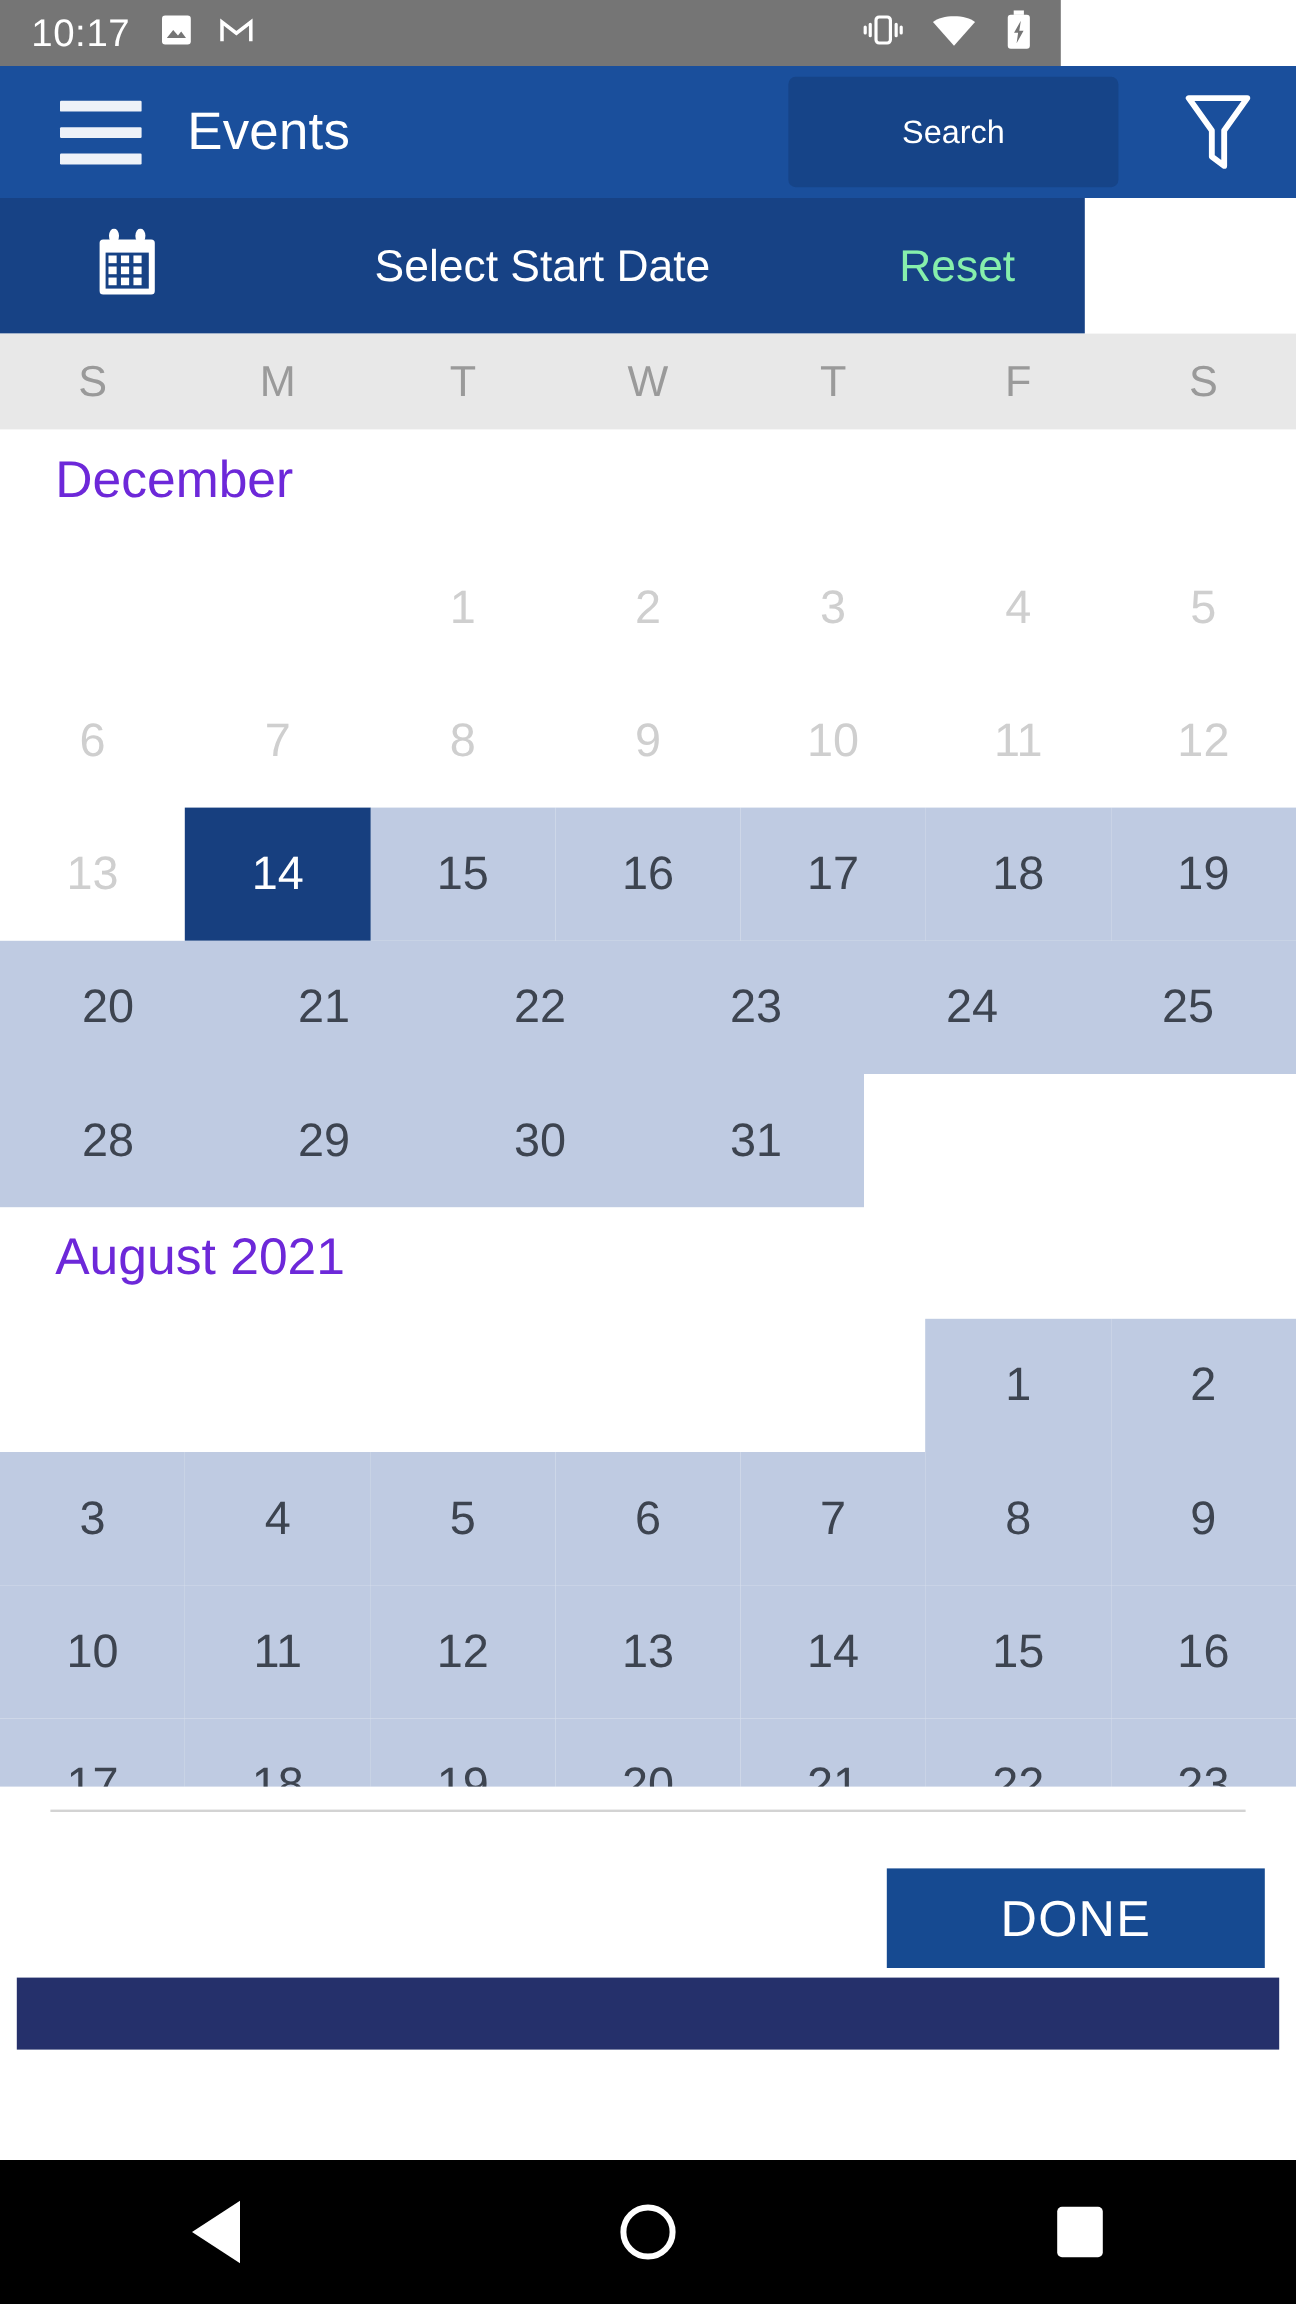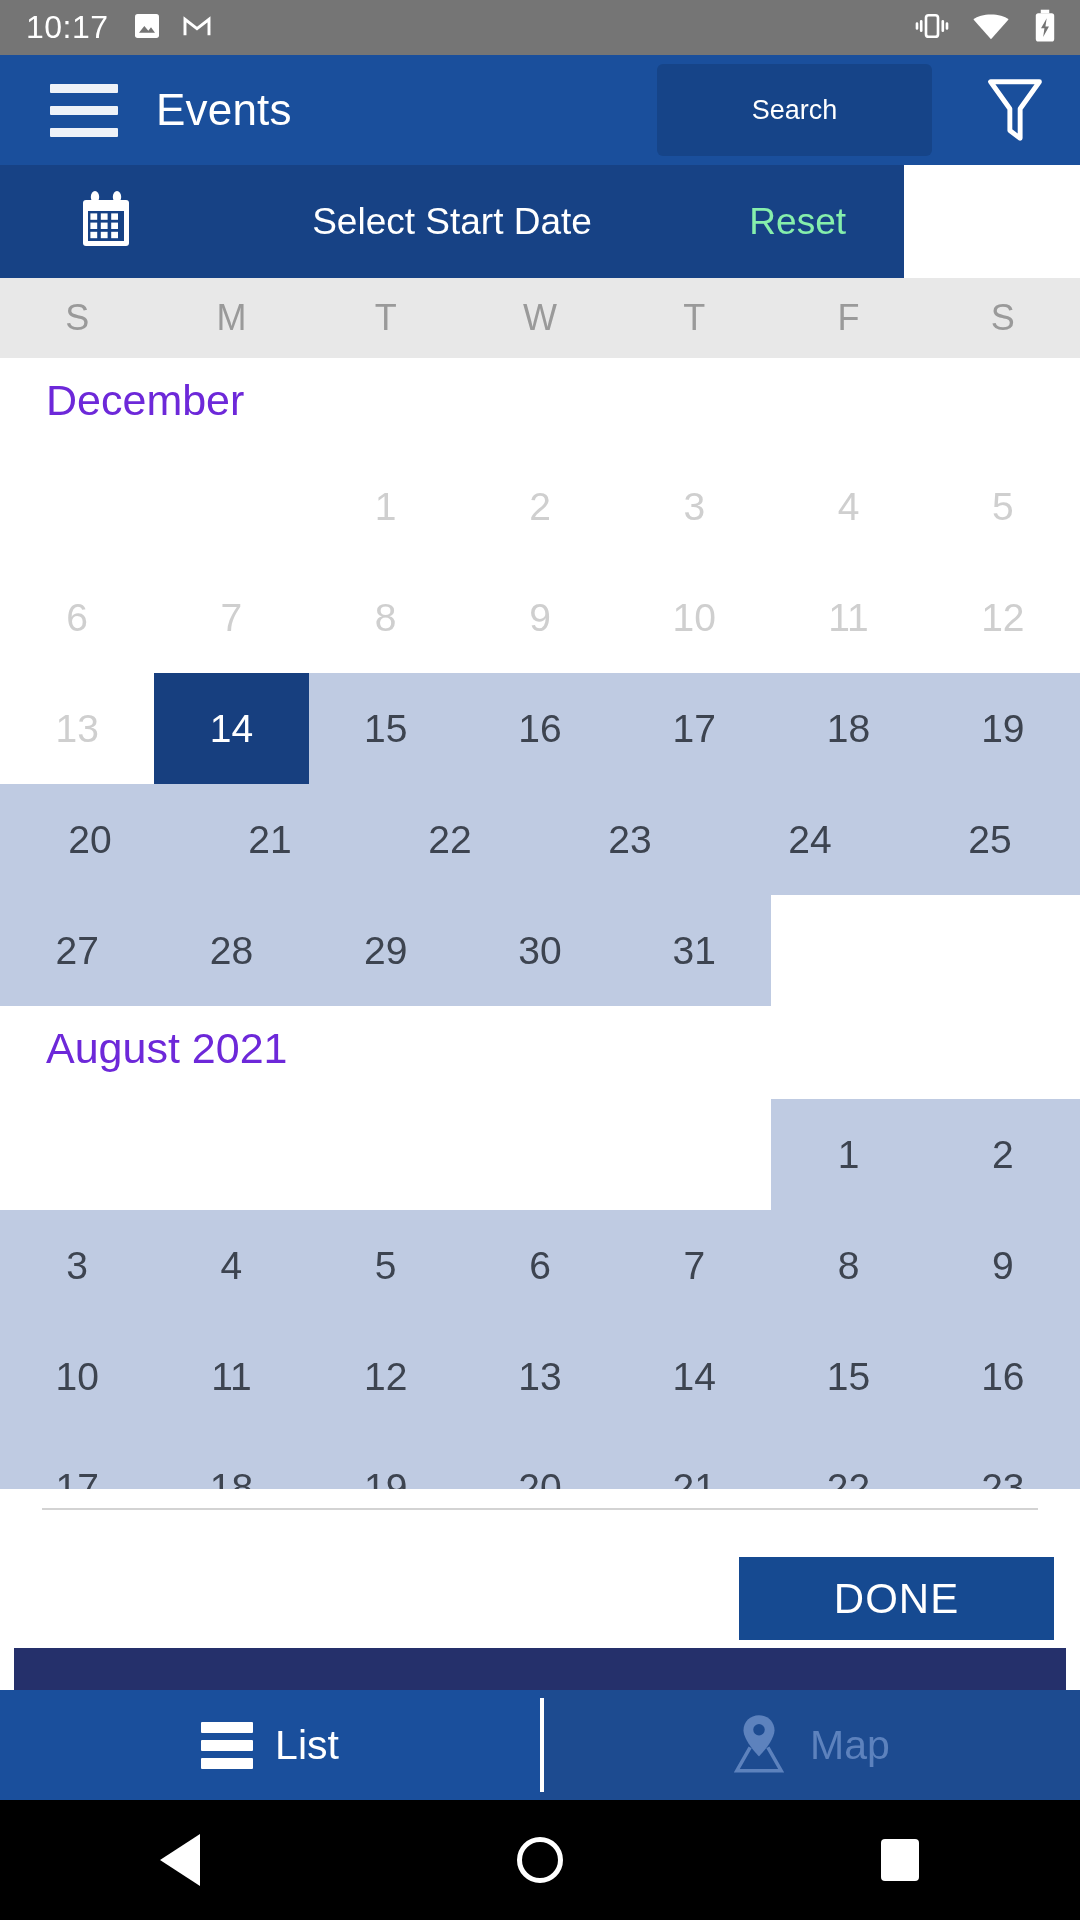--- a/index.html
+++ b/index.html
@@ -6,21 +6,21 @@
   html,body {
     width:1080px; height:1920px;
     background:#ffffff;
     font-family:"Liberation Sans", sans-serif;
     overflow:hidden;
   }
   #screen { position:relative; width:1080px; height:1920px; overflow:hidden; background:#fff; }
 
   
   .statusbar {
-    position:absolute; top:0; left:0; width:1080px; height:55px;
+    position:absolute; top:0; left:0; width:884px; height:55px;
     background:#757575; display:flex; align-items:center;
     padding:0 22px 0 26px;
   }
   .status-time { color:#ffffff; font-size:32px; letter-spacing:.5px; }
   .status-left-icons { display:flex; align-items:center; gap:18px; margin-left:22px; }
   .status-right { margin-left:auto; display:flex; align-items:center; gap:22px; }
   .sicon { display:block; }
 
   
   .appbar {
@@ -260,21 +260,20 @@
       </div>
       <div class="week">
         <div class="cell inrange clickable">20</div>
         <div class="cell inrange clickable">21</div>
         <div class="cell inrange clickable">22</div>
         <div class="cell inrange clickable">23</div>
         <div class="cell inrange clickable">24</div>
         <div class="cell inrange clickable">25</div>
       </div>
       <div class="week">
-        <div class="cell inrange clickable">27</div>
         <div class="cell inrange clickable">28</div>
         <div class="cell inrange clickable">29</div>
         <div class="cell inrange clickable">30</div>
         <div class="cell inrange clickable">31</div>
         <div class="cell empty"></div>
         <div class="cell empty"></div>
       </div>
       <div class="month-label">August 2021</div>
       <div class="week">
         <div class="cell empty"></div>
@@ -316,41 +315,20 @@
 
   <div class="footer-panel">
     <div class="footer-divider"></div>
     <div class="done-btn">
       <span>DONE</span>
     </div>
   </div>
 
   <div class="bg-strip"></div>
 
-  <div class="bottomnav">
-    <div class="nav-item active">
-      <span class="listicon">
-        <i></i>
-          <i></i>
-          <i></i>
-      </span>
-      <span class="nav-label">List</span>
-    </div>
-    <div class="nav-item inactive">
-      <span>
-        <svg width="58" height="62" viewBox="0 0 26 28">
-          <path d="M13 1.5 C9 1.5 6 4.5 6 8.2 C6 13 13 20 13 20 C13 20 20 13 20 8.2 C20 4.5 17 1.5 13 1.5 Z" fill="#5d82bd"></path>
-          <circle cx="13" cy="8" r="2.6" fill="#1d4b90"></circle>
-          <path d="M9 16 L3 26.5 H23 L17 16" fill="none" stroke="#5d82bd" stroke-width="1.6"></path>
-        </svg>
-      </span>
-      <span class="nav-label">Map</span>
-    </div>
-    <div class="nav-divider"></div>
-  </div>
 
   <div class="androidnav">
     <div class="anav">
       <span class="nav-back"></span>
     </div>
     <div class="anav">
       <span class="nav-home"></span>
     </div>
     <div class="anav">
       <span class="nav-recent"></span>

